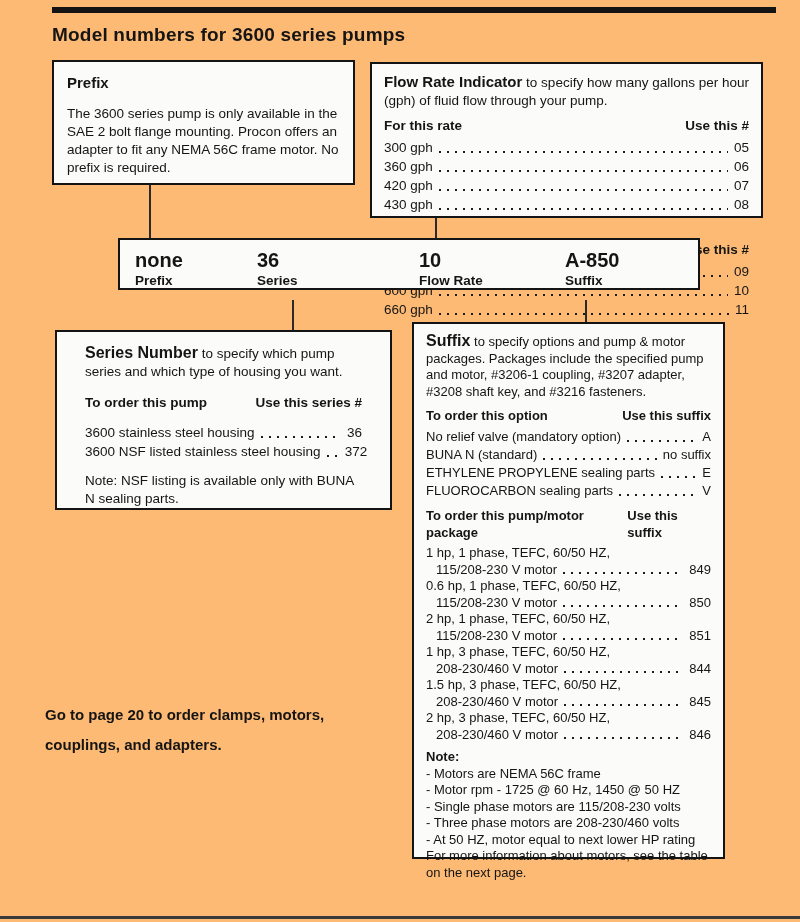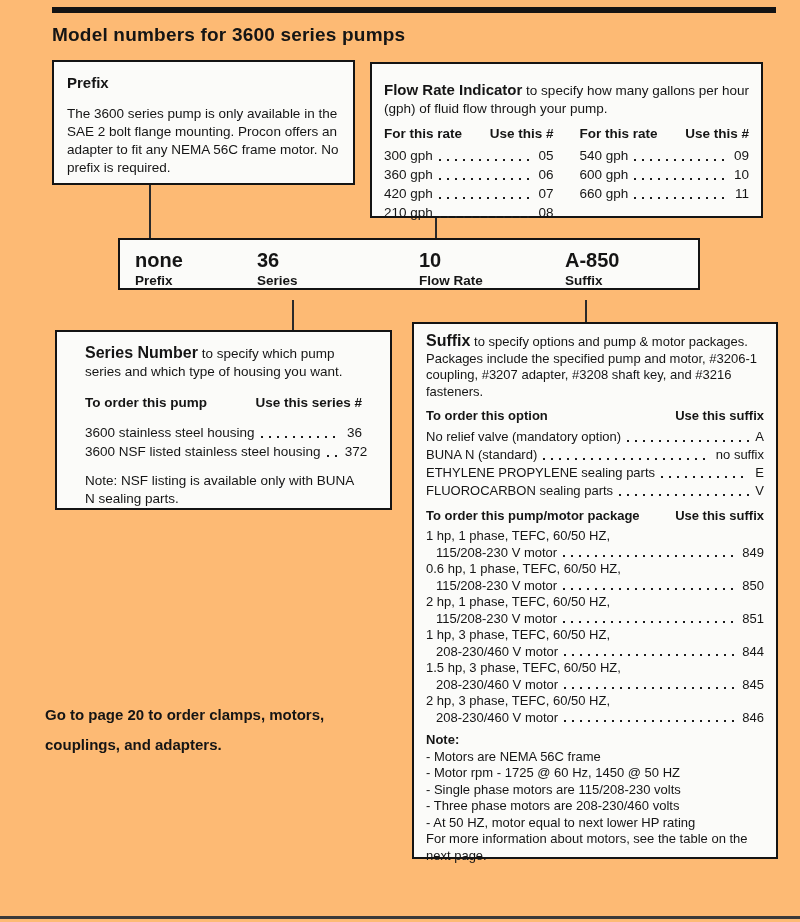--- a/index.html
+++ b/index.html
@@ -17,24 +17,24 @@
   .conn-flow   { left:435px; top:211px; height:29px; }
   .conn-series { left:292px; top:300px; height:32px; }
   .conn-suffix { left:585px; top:300px; height:24px; }
 
   .box { position:absolute; border:2px solid #141414; background:#fbfbf9; box-sizing:border-box; }
 
   .prefix-box { left:52px; top:60px; width:303px; height:125px; padding:10px 13px; font-size:13.5px; }
   .box-heading { font-size:15px; font-weight:700; margin:2px 0 14px; }
   .body-text { margin:0; line-height:1.33; }
 
-  .flow-box { left:370px; top:62px; width:393px; height:156px; padding:16px 12px; font-size:13.5px; }
+  .flow-box { left:370px; top:62px; width:393px; height:156px; padding:8px 12px; font-size:13.5px; }
   .intro { margin:0; line-height:1.32; }
   .intro .hd { font-weight:700; font-size:15px; }
-  .flow-cols { display:flex; gap:26px; margin-top:6px; }
+  .flow-cols { display:flex; gap:26px; margin-top:6px;flex-direction:column; }
   .flow-col { flex:1; min-width:0; }
   .col-hdr { display:flex; justify-content:space-between; font-weight:700; margin:0 0 3px; line-height:19px; }
 
   .leader-row { display:flex; line-height:19px; white-space:nowrap; }
   .leader {
     flex:1 1 auto; min-width:12px; height:2px; align-self:flex-end;
     margin:0 6px 4px 6px;
     background:repeating-linear-gradient(90deg,#1c1c1c 0 2px,transparent 2px 8px);
   }
 
@@ -47,21 +47,21 @@
   .seg-value { font-size:20px; font-weight:700; line-height:22px; }
   .seg-label { font-size:13.5px; font-weight:700; margin-top:2px; }
 
   .series-box { left:55px; top:330px; width:337px; height:180px; padding:10px 28px; font-size:13.5px; }
   .series-box .intro { margin-bottom:13px; }
   .intro .hd-big { font-weight:700; font-size:16px; }
   .hdr-row { display:flex; justify-content:space-between; font-weight:700; line-height:18px; }
   .series-box .hdr-row { margin-bottom:11px; }
   .series-note { margin:11px 0 0; line-height:1.33; }
 
-  .suffix-box { left:412px; top:322px; width:366px; height:537px; padding:9px 12px; font-size:13px; }
+  .suffix-box { left:412px; top:322px; width:313px; height:537px; padding:9px 12px; font-size:13px; }
   .suffix-box .intro { line-height:16.5px; margin-bottom:7px; }
   .suffix-box .hdr-row { line-height:17px; margin-bottom:4px; }
   .suffix-box .hdr2 { margin-top:7px; }
   .suffix-box .leader-row { line-height:18px; }
   .pkg { margin:0; }
   .pkg-line1 { line-height:16.5px; }
   .pkg .leader-row { line-height:16.5px; padding-left:10px; }
   .note-block { margin-top:6px; line-height:16.5px; }
   .note-head { font-weight:700; }
   .note-line { line-height:16.5px; }
@@ -108,21 +108,21 @@
               <span>06</span>
             </div>
 
             <div class="leader-row">
               <span>420 gph</span>
               <span class="leader"></span>
               <span>07</span>
             </div>
 
             <div class="leader-row">
-              <span>210 gph</span>
+              <span>430 gph</span>
               <span class="leader"></span>
               <span>08</span>
             </div>
           </div>
       </div>
       <div class="flow-col">
         <div class="col-hdr">
           <span>For this rate</span>
           <span>Use this #</span>
         </div>

